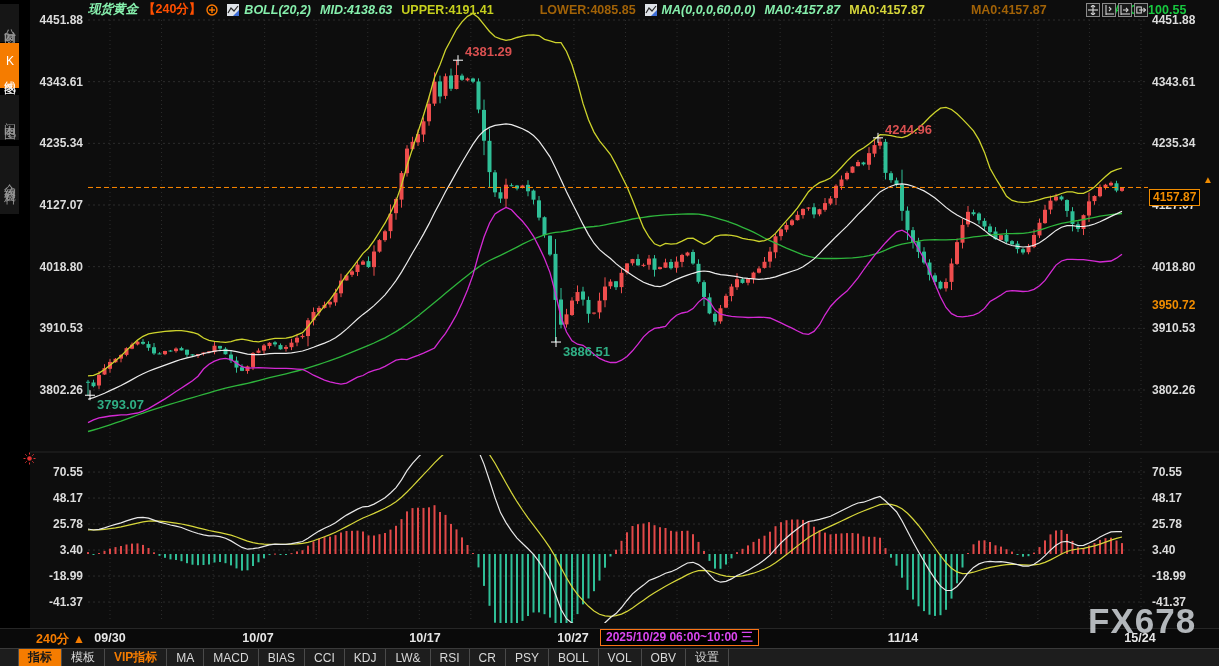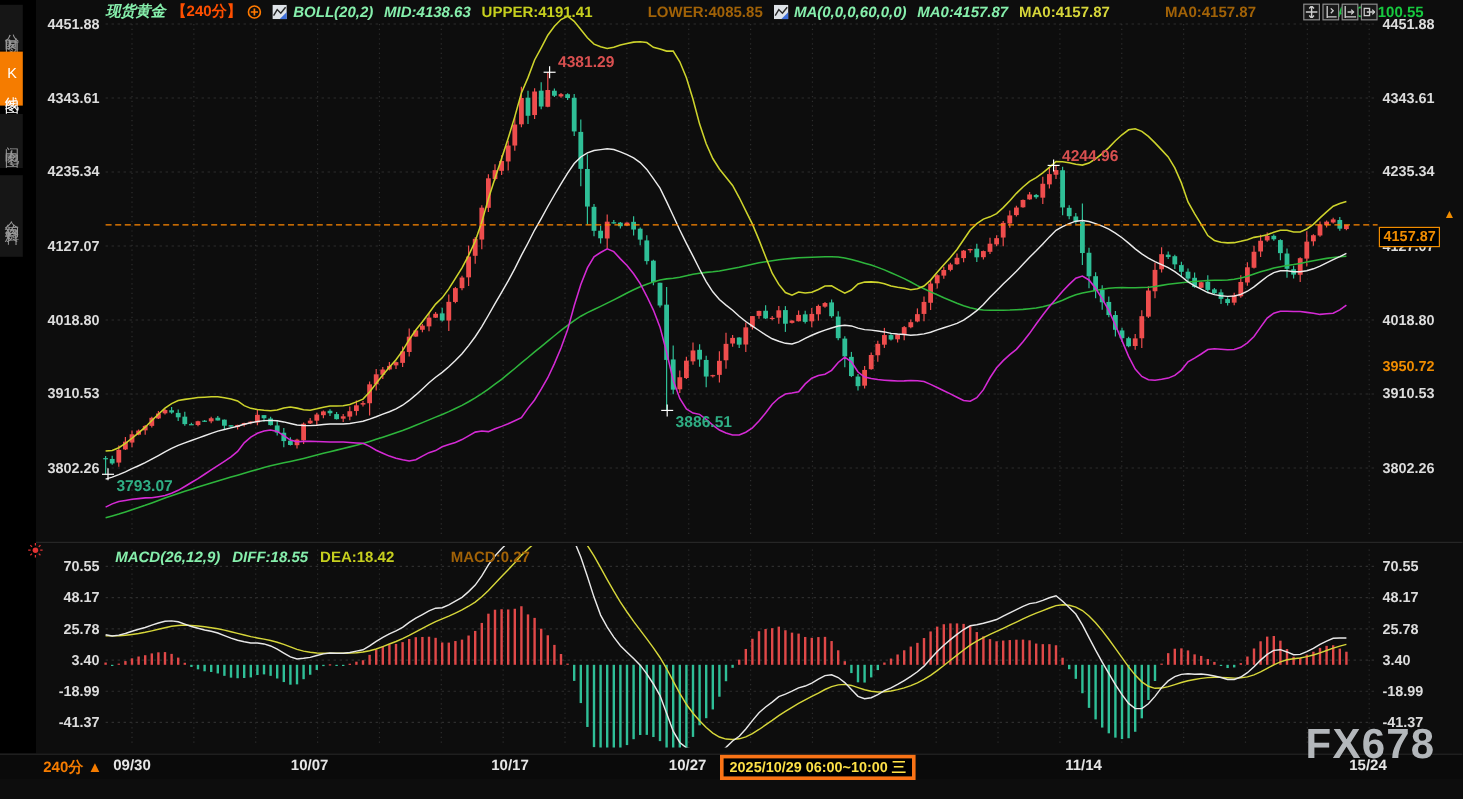--- a/index.html
+++ b/index.html
@@ -25,21 +25,21 @@
   #cur-badge{position:absolute;left:1149px;top:189px;background:#000;border:1px solid #f08c00;
      color:#f08c00;font-size:12px;font-weight:bold;padding:0 3px;line-height:15px;}
   #cur-arrow{position:absolute;left:1203px;top:174px;color:#f08c00;font-size:10px;}
   
   #macd-hdr{position:absolute;left:96px;top:457px;display:flex;gap:10px;font-size:12.5px;font-weight:bold;white-space:nowrap;}
   
   #daterow{position:absolute;left:0;top:628px;width:1219px;height:20px;background:#0a0a0a;border-top:1px solid #262626;}
   #period-btn{position:absolute;left:36px;top:631px;color:#f57c00;font-size:12.5px;font-weight:bold;cursor:pointer;}
   .dlab{position:absolute;top:631px;color:#e6e6e6;font-size:12.5px;font-weight:bold;transform:translateX(-50%);}
   #date-tip{position:absolute;left:600px;top:629px;height:15px;line-height:15px;background:#000;
-     border:3px solid #f97316;color:#fde047;font-size:12px;font-weight:bold;padding:0 5px;}
+     border:1px solid #f97316;color:#d946ef;font-size:12px;font-weight:bold;padding:0 5px;}
   
   #toolbar{position:absolute;left:0;top:648px;width:1219px;height:18px;background:#1d1d1d;border-top:1px solid #3a3a3a;display:flex;align-items:stretch;padding-left:18px;box-sizing:border-box;}
   .tb{display:flex;align-items:center;padding:0 9px;border-right:1px solid #4a4a4a;color:#d8d8d8;
       font-size:12px;cursor:pointer;white-space:nowrap;}
   .tb:first-child{border-left:1px solid #4a4a4a;}
   .tb.active{background:#f57c00;color:#181818;font-weight:bold;}
   .tb.vip{color:#f57c00;font-weight:bold;}
   
   #wm{position:absolute;left:1088px;top:601px;color:#c2c6ca;font-size:35px;font-weight:bold;
       letter-spacing:1px;opacity:.92;}
@@ -826,33 +826,45 @@
       <div class="ax l" style="top: 543.05px;">3.40</div>
       <div class="ax r" style="top: 543.05px;">3.40</div>
       <div class="ax l" style="top: 569.061px;">-18.99</div>
       <div class="ax r" style="top: 569.061px;">-18.99</div>
       <div class="ax l" style="top: 595.06px;">-41.37</div>
       <div class="ax r" style="top: 595.06px;">-41.37</div>
     </div>
 <div id="cur-badge">4157.87</div>
 <div id="cur-arrow">▲</div>
 
-<div id="macd-hdr">
-  <span class="w">MACD(26,12,9)</span>
-  <span class="w">DIFF:18.55</span>
-  <span class="yl">DEA:18.42</span>
-  <span class="mg">MACD:0.27</span>
-</div>
 
 <div id="daterow"></div>
 <div id="period-btn">240分 ▲</div>
 <div id="date-tip">2025/10/29 06:00~10:00 三</div>
 
 <div id="wm">FX678</div>
 
+<div id="toolbar">
+      <div class="tb active">指标</div>
+      <div class="tb ">模板</div>
+      <div class="tb vip">VIP指标</div>
+      <div class="tb ">MA</div>
+      <div class="tb ">MACD</div>
+      <div class="tb ">BIAS</div>
+      <div class="tb ">CCI</div>
+      <div class="tb ">KDJ</div>
+      <div class="tb ">LW&amp;</div>
+      <div class="tb ">RSI</div>
+      <div class="tb ">CR</div>
+      <div class="tb ">PSY</div>
+      <div class="tb ">BOLL</div>
+      <div class="tb ">VOL</div>
+      <div class="tb ">OBV</div>
+      <div class="tb">设置</div>
+    </div>
 
 <div class="dlab" style="left: 110px;">09/30</div>
     <div class="dlab" style="left: 258px;">10/07</div>
     <div class="dlab" style="left: 425px;">10/17</div>
     <div class="dlab" style="left: 573px;">10/27</div>
     <div class="dlab" style="left: 903px;">11/14</div>
     <div class="dlab" style="left: 1140px;">15/24</div>
 
 </div>
 

